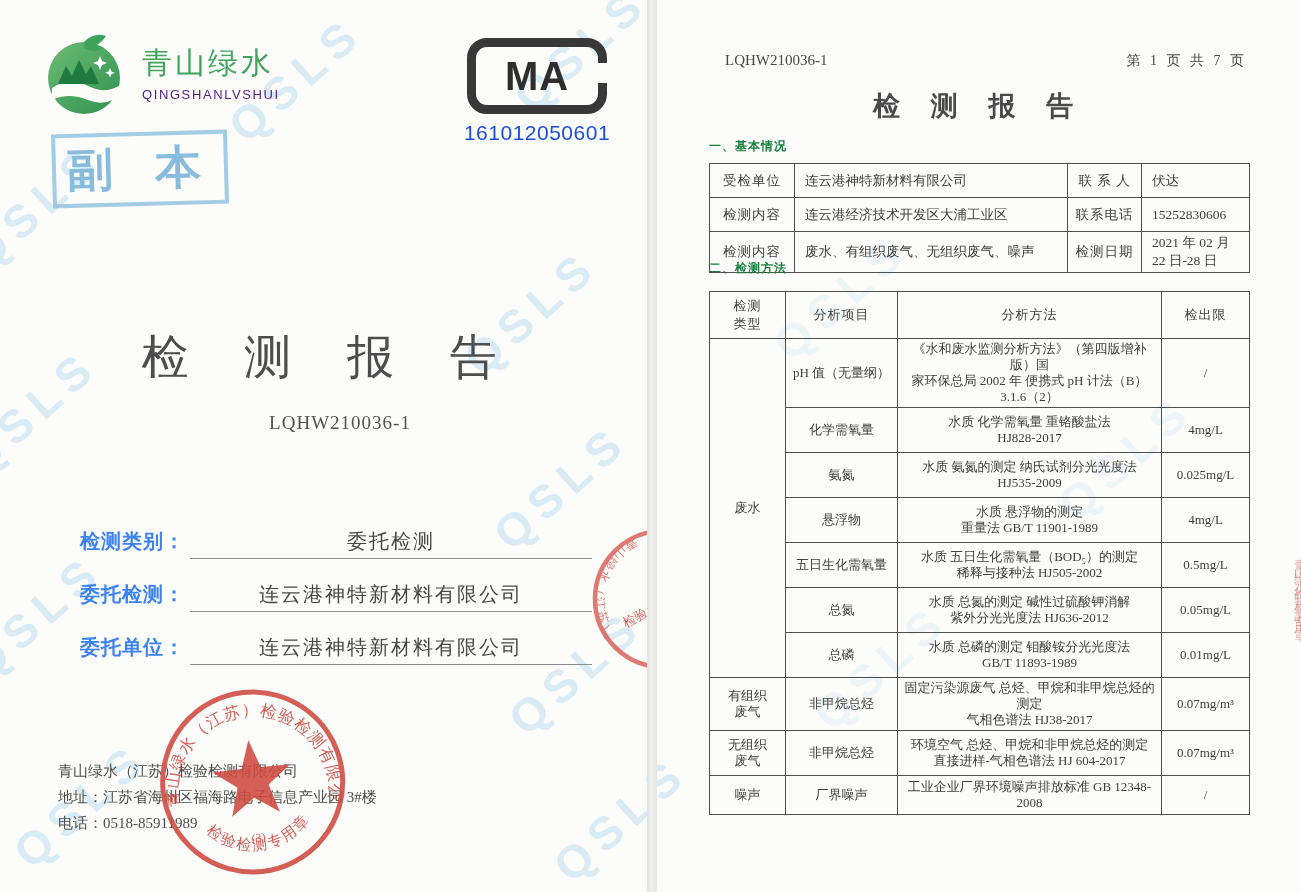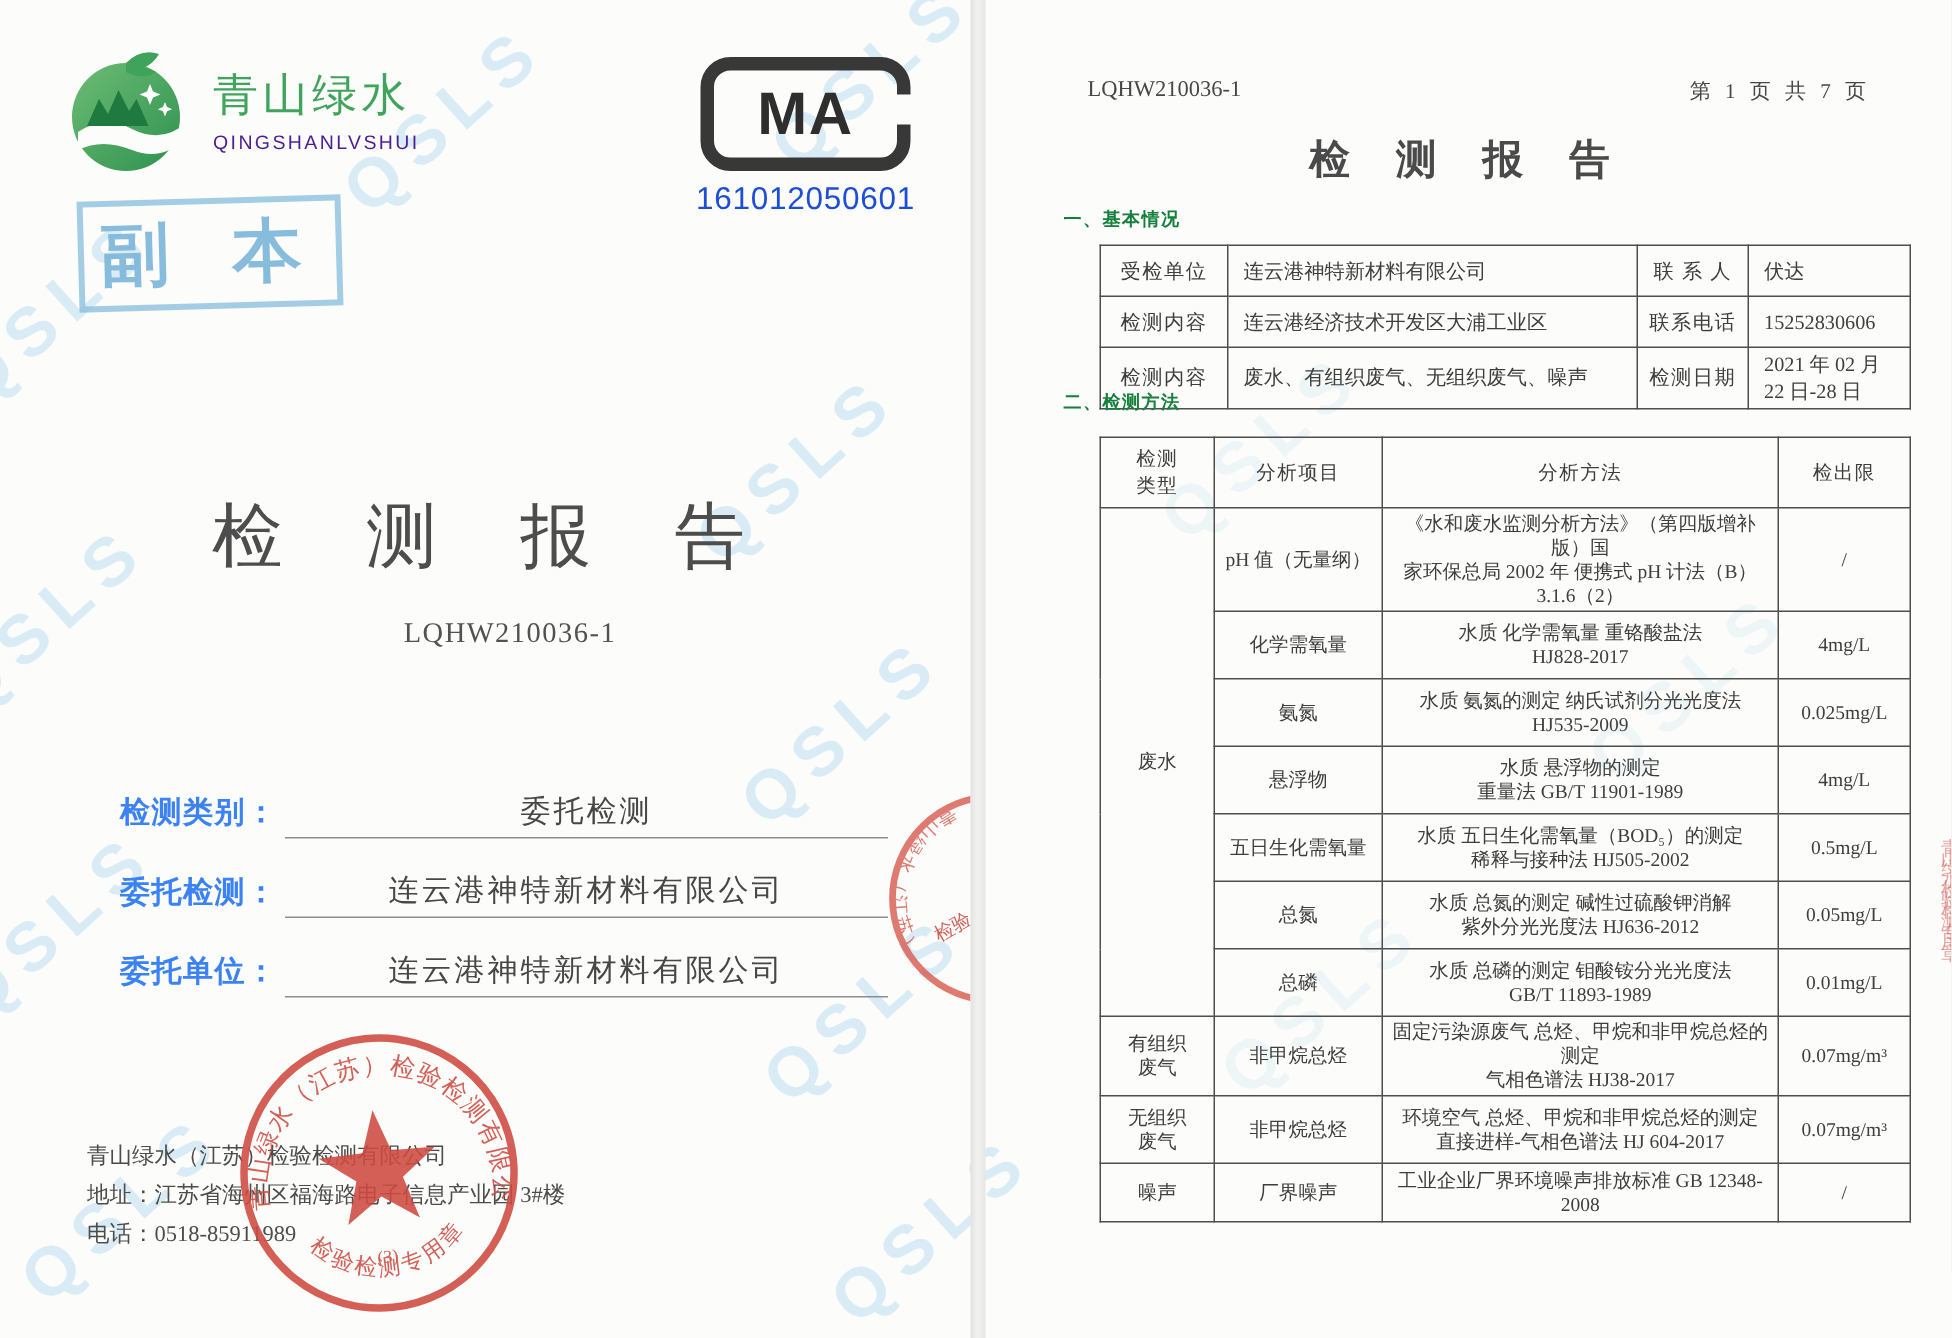--- a/index.html
+++ b/index.html
@@ -97,21 +97,21 @@
   
   .rp-head-no{position:absolute;left:68px;top:52px;font-size:15px;color:#474747;}
   .rp-head-page{position:absolute;right:54px;top:52px;font-size:14px;color:#474747;letter-spacing:3px;}
   .rp-title{
     position:absolute;left:0;top:88px;width:644px;text-align:center;
     font-size:27px;font-weight:bold;color:#4a4a4a;letter-spacing:12px;white-space:nowrap;
   }
   .rp-h1{position:absolute;left:52px;font-size:12px;font-weight:bold;color:#15803d;letter-spacing:1px;}
   .h-basic{top:138px;}
   .h-methods{top:260px;}
-  table{border-collapse:collapse;table-layout:fixed;margin-left:24px;}
+  table{border-collapse:collapse;table-layout:fixed;}
   .rp-table{position:absolute;left:52px;background:transparent;}
   .basic-table{top:163px;width:540px;}
   .methods-table{top:291px;width:540px;}
   td,th{
     border:1.5px solid #4e4e4e;
     font-size:13px;color:#3e3e3e;
     padding:2px 5px;
     font-weight:normal;
     vertical-align:middle;
   }

